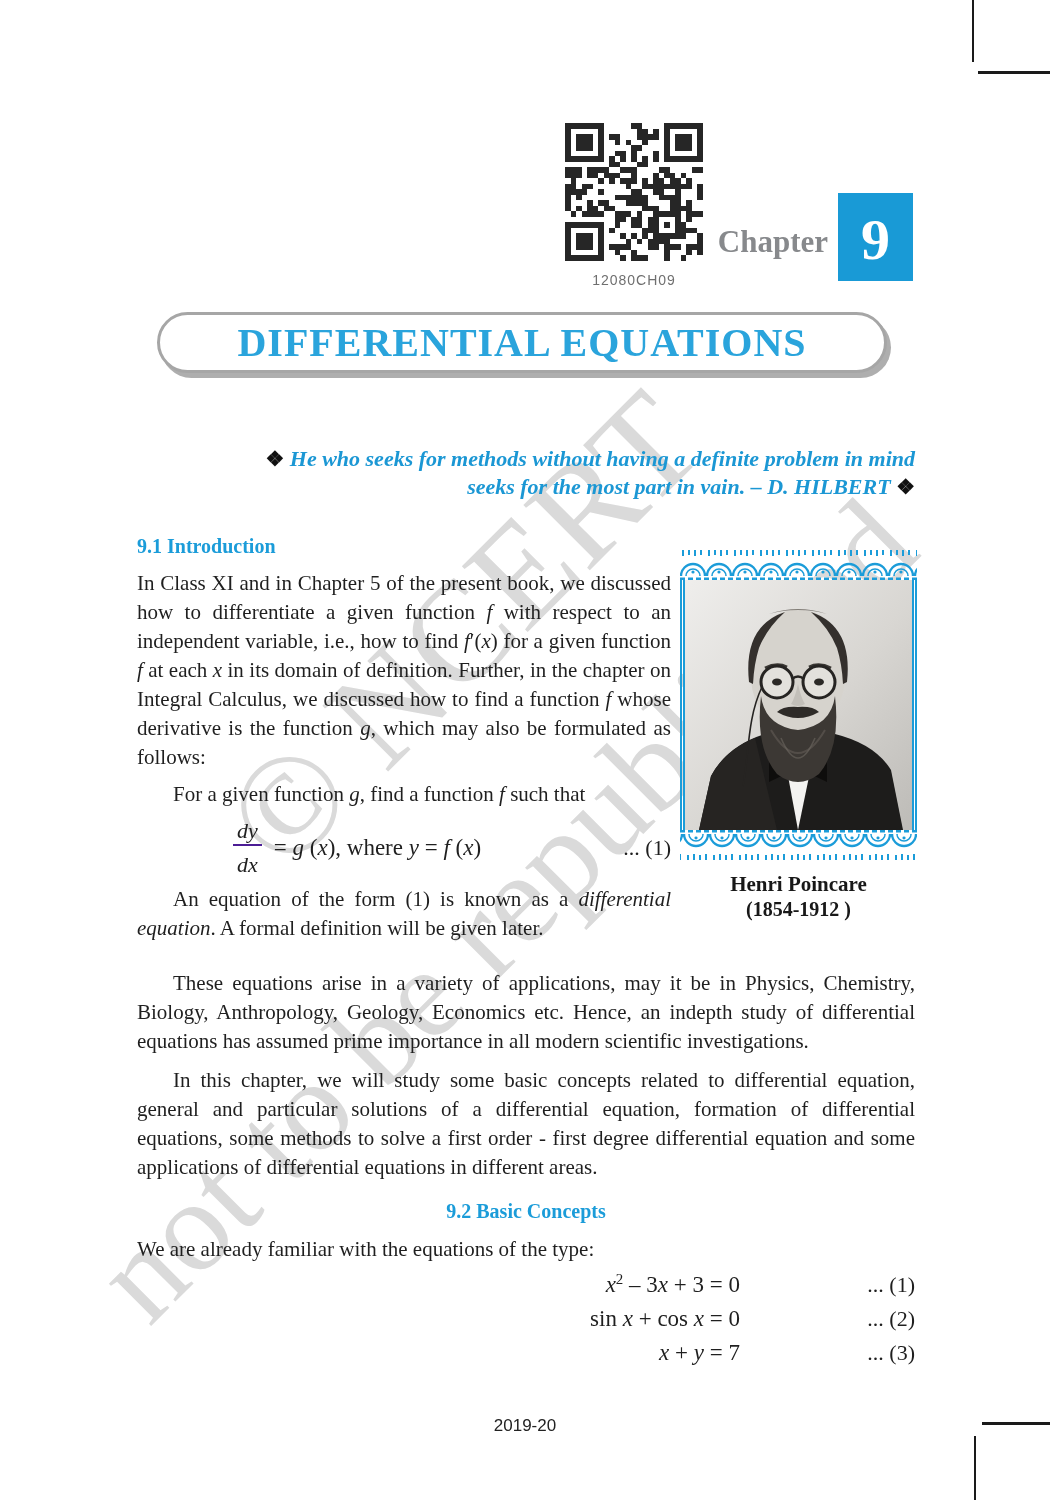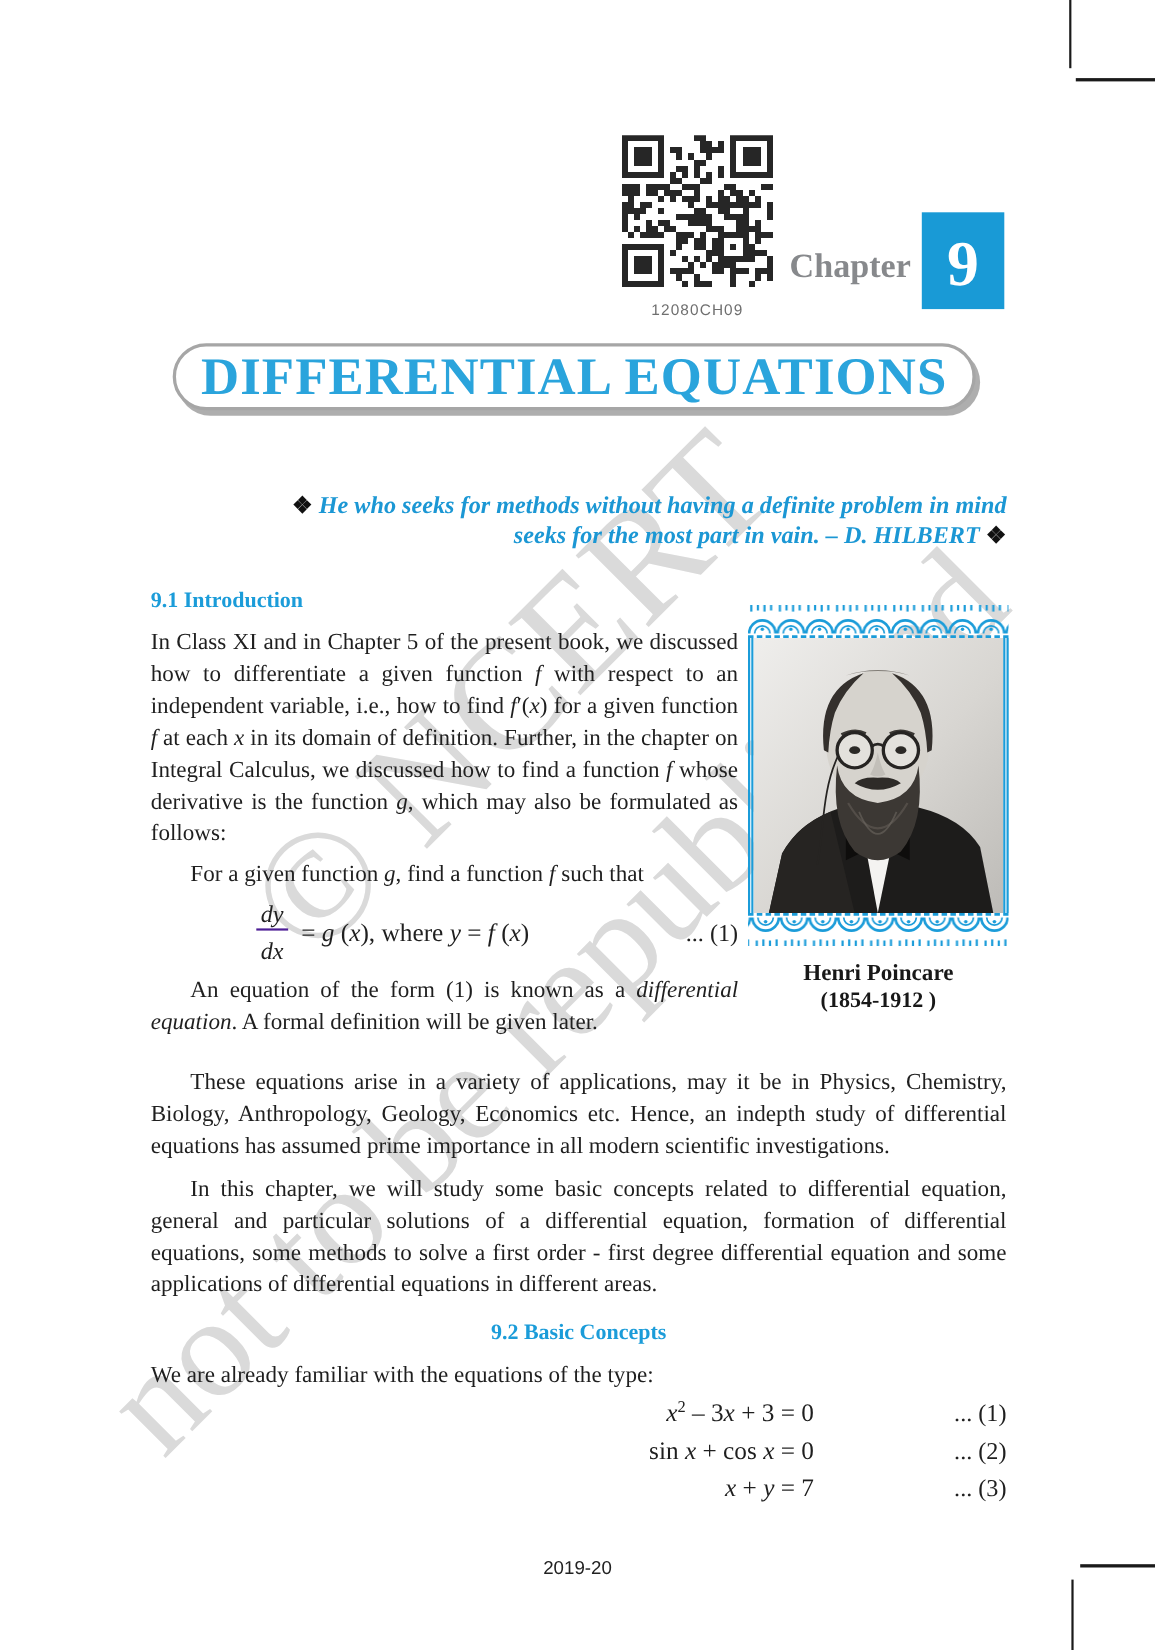--- a/index.html
+++ b/index.html
@@ -21,21 +21,21 @@
             font-size:14px;letter-spacing:1px;color:#6f6f6f;}
   #chapter-word{position:absolute;left:660px;top:224px;width:168px;text-align:right;
                 font-size:31px;font-weight:bold;color:#87898c;z-index:1;}
   #chapter-box{position:absolute;left:838px;top:193px;width:75px;height:88px;background:#199ad6;
                display:flex;align-items:center;justify-content:center;z-index:1;}
   #chapter-box span{color:#ffffff;font-size:58px;font-weight:bold;line-height:1;padding-top:6px;}
 
   #title-pill{position:absolute;left:157px;top:312px;width:724px;height:55px;background:#ffffff;
               border:3px solid #a6a6a6;border-radius:32px;box-shadow:4px 5px 0 0 #aeaeae;
               display:flex;align-items:center;justify-content:center;z-index:1;}
-  #title-pill span{color:#2aa4dc;font-size:48px;font-weight:bold;letter-spacing:1px;white-space:nowrap;}
+  #title-pill span{color:#2aa4dc;font-size:40px;font-weight:bold;letter-spacing:1px;white-space:nowrap;}
 
   
   #quote{position:absolute;left:130px;top:445px;width:785px;text-align:right;z-index:1;
          font-size:22px;line-height:28px;font-weight:bold;font-style:italic;color:#1b97d4;}
   .qmark{color:#111111;font-style:normal;font-size:21px;}
 
   
   .h2{color:#1b9cd9;font-weight:bold;font-size:20px;line-height:30px;margin:0;}
   .para{font-size:21px;line-height:29px;text-align:justify;margin:0;}
   .indent{text-indent:36px;}

